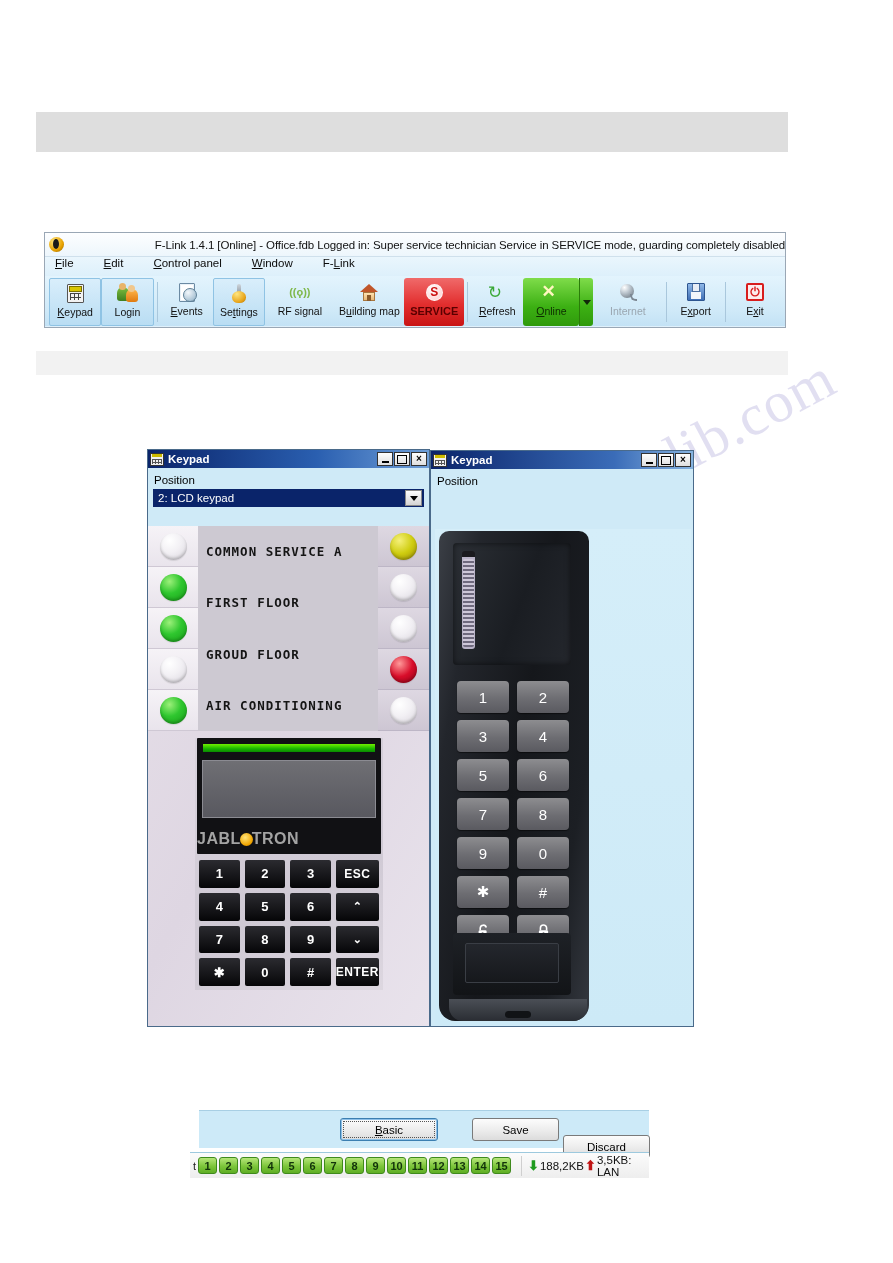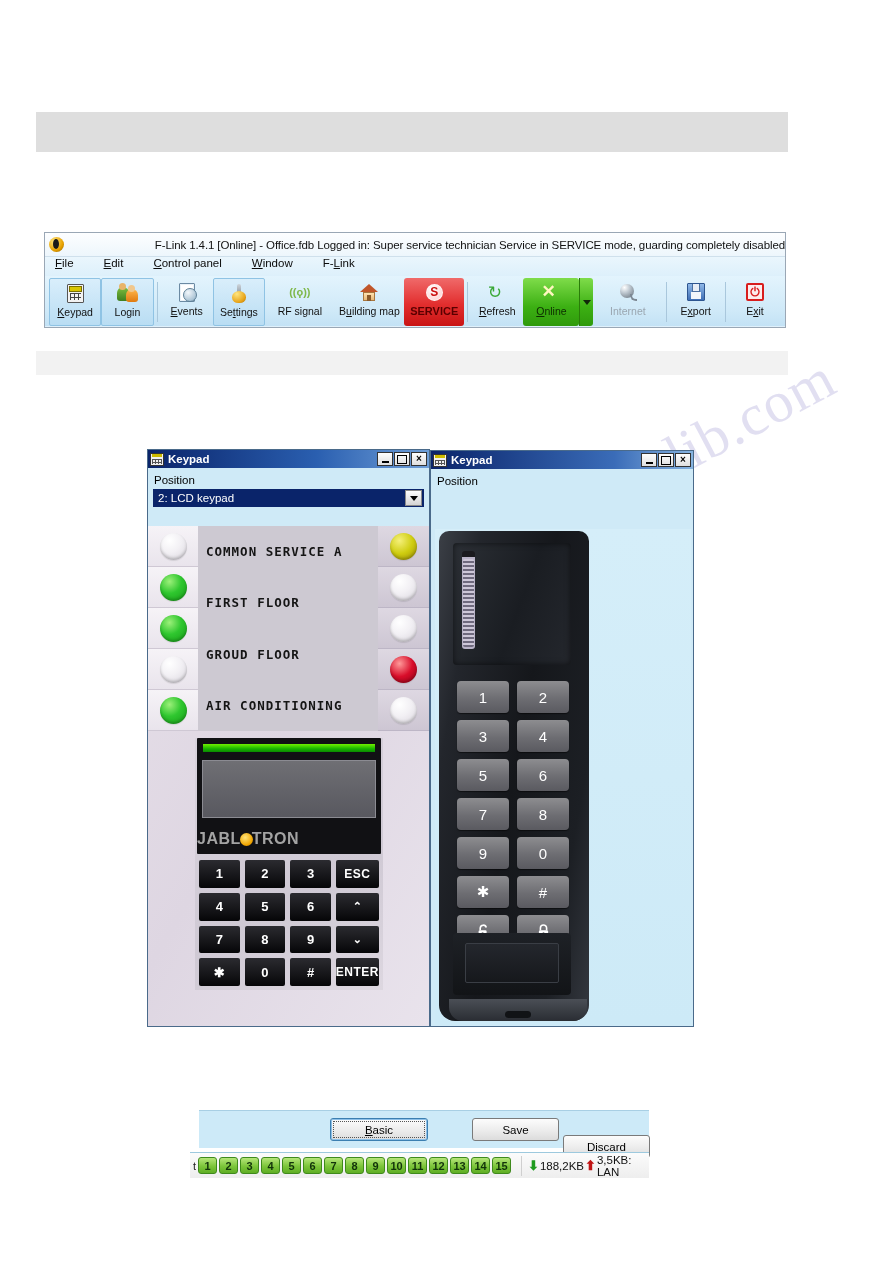--- a/index.html
+++ b/index.html
@@ -444,21 +444,21 @@
     position: absolute; left: 199px; top: 1110px; width: 450px; height: 38px;
     background: #cdeaf8; border-top: 1px solid #a8cfe4;
     display: flex; align-items: center;
   }
   .dlg-btn {
     height: 23px; border: 1px solid #7a7a7a; border-radius: 3px;
     background: linear-gradient(#fcfcfc, #ececec 55%, #dcdcdc);
     font-size: 11.5px; color: #000;
     display: flex; align-items: center; justify-content: center;
   }
-  .btn-basic { position: absolute; left: 131px; width: 98px; }
+  .btn-basic { position: absolute; left: 141px; width: 98px; }
   .btn-basic .focus-ring {
     position: absolute; inset: 2px; border: 1px dotted #555;
   }
   .btn-basic.focused { border-color: #3c7fb1; box-shadow: 0 0 0 1px #8dc0e8 inset; }
   .btn-save { position: absolute; left: 273px; width: 87px; }
   .btn-discard { position: absolute; left: 364px; width: 87px; margin-top: 34px; }
 
   
   .status-bar {
     position: absolute; left: 190px; top: 1152px; width: 459px; height: 26px;

